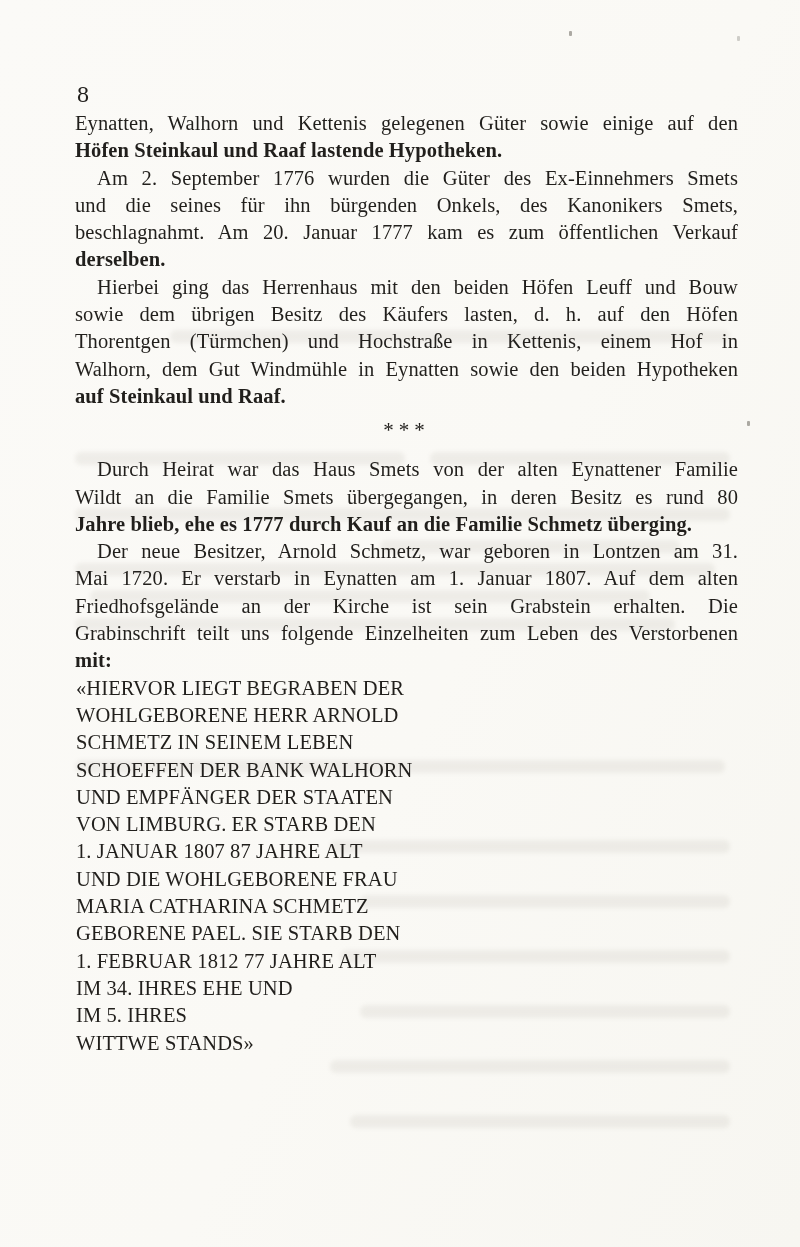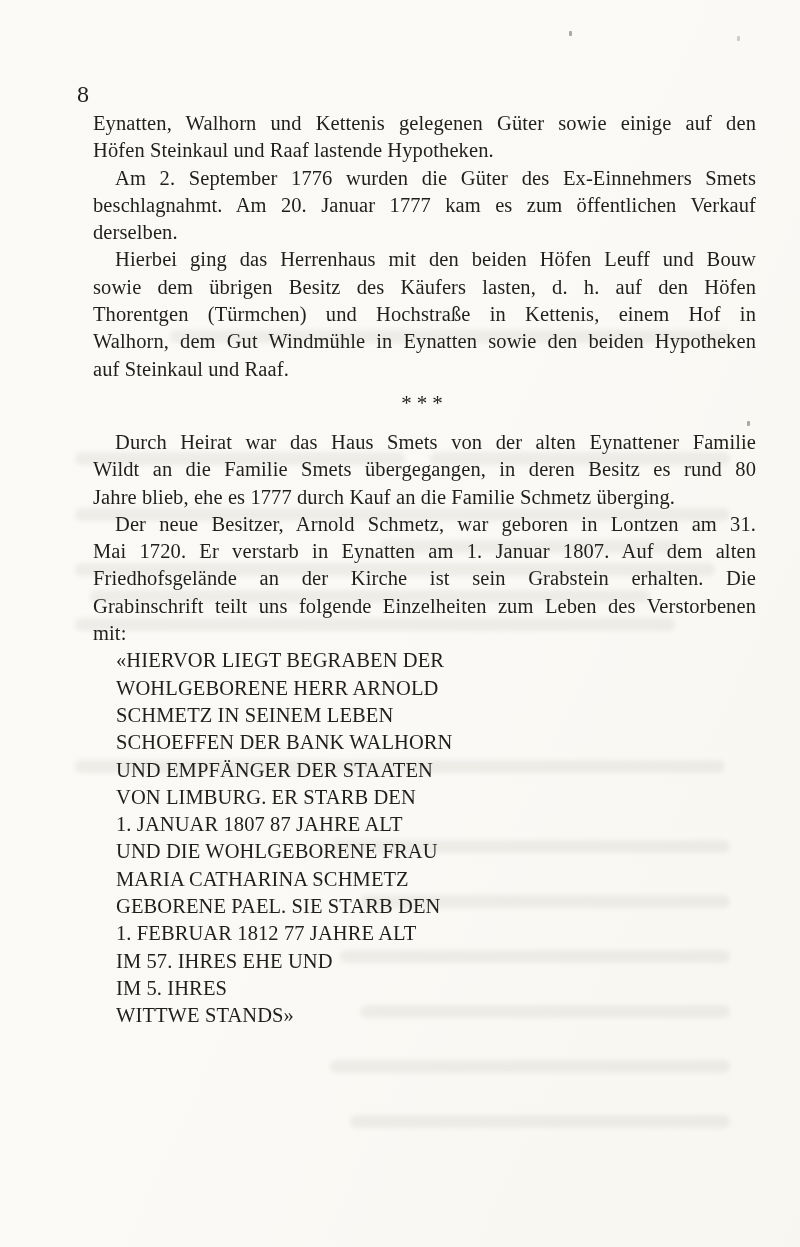--- a/index.html
+++ b/index.html
@@ -33,46 +33,47 @@
     border-radius: 1px;
   }
   .pageno {
     position: absolute;
     left: 77px; top: 80px;
     font-size: 24px;
     line-height: 28px;
   }
   .textcol {
     position: absolute;
-    left: 93px; top: 110px;
+    left: 75px; top: 110px;
     width: 663px;
     font-size: 20.5px;
     line-height: 27.3px;
     letter-spacing: 0.1px;
   }
   .para .tline {
     text-align: justify;
     text-align-last: justify;
     height: 27.3px;
     overflow: hidden;
     white-space: nowrap;
   }
   .para .tline.lastline {
     text-align-last: left;
+    font-weight: bold;
   }
   .tline.indent { text-indent: 22px; font-family: Liberation Serif, serif; }
   .separator {
     height: 46px;
     text-align: center;
     font-size: 21px;
     letter-spacing: 5px;
     padding-top: 7px;
     box-sizing: border-box;
   }
-  .inscription { margin-left: 23px; }
+  .inscription { margin-left: 1px; }
   .inscription .tline {
     text-align: left;
     text-align-last: left;
     height: 27.3px;
     overflow: hidden;
     white-space: nowrap;
   }
 </style>
 </head>
 <body>
@@ -103,20 +104,21 @@
 
   <div class="textcol">
 
     <div class="para">
         <div class="tline">Eynatten, Walhorn und Kettenis gelegenen Güter sowie einige auf den</div>
         <div class="tline lastline">Höfen Steinkaul und Raaf lastende Hypotheken.</div>
       </div>
 
     <div class="para">
         <div class="tline indent">Am 2. September 1776 wurden die Güter des Ex-Einnehmers Smets</div>
+        <div class="tline">und die seines für ihn bürgenden Onkels, des Kanonikers Smets,</div>
         <div class="tline">beschlagnahmt. Am 20. Januar 1777 kam es zum öffentlichen Verkauf</div>
         <div class="tline lastline">derselben.</div>
       </div>
 
     <div class="para">
         <div class="tline indent">Hierbei ging das Herrenhaus mit den beiden Höfen Leuff und Bouw</div>
         <div class="tline">sowie dem übrigen Besitz des Käufers lasten, d. h. auf den Höfen</div>
         <div class="tline">Thorentgen (Türmchen) und Hochstraße in Kettenis, einem Hof in</div>
         <div class="tline">Walhorn, dem Gut Windmühle in Eynatten sowie den beiden Hypotheken</div>
         <div class="tline lastline">auf Steinkaul und Raaf.</div>
@@ -144,19 +146,19 @@
         <div class="tline">WOHLGEBORENE HERR ARNOLD</div>
         <div class="tline">SCHMETZ IN SEINEM LEBEN</div>
         <div class="tline">SCHOEFFEN DER BANK WALHORN</div>
         <div class="tline">UND EMPFÄNGER DER STAATEN</div>
         <div class="tline">VON LIMBURG. ER STARB DEN</div>
         <div class="tline">1. JANUAR 1807 87 JAHRE ALT</div>
         <div class="tline">UND DIE WOHLGEBORENE FRAU</div>
         <div class="tline">MARIA CATHARINA SCHMETZ</div>
         <div class="tline">GEBORENE PAEL. SIE STARB DEN</div>
         <div class="tline">1. FEBRUAR 1812 77 JAHRE ALT</div>
-        <div class="tline">IM 57. IHRES EHE UND</div>
+        <div class="tline">IM 34. IHRES EHE UND</div>
         <div class="tline">IM 5. IHRES</div>
         <div class="tline lastline">WITTWE STANDS»</div>
       </div>
 
   </div>
 </div>
 
 </body></html>

